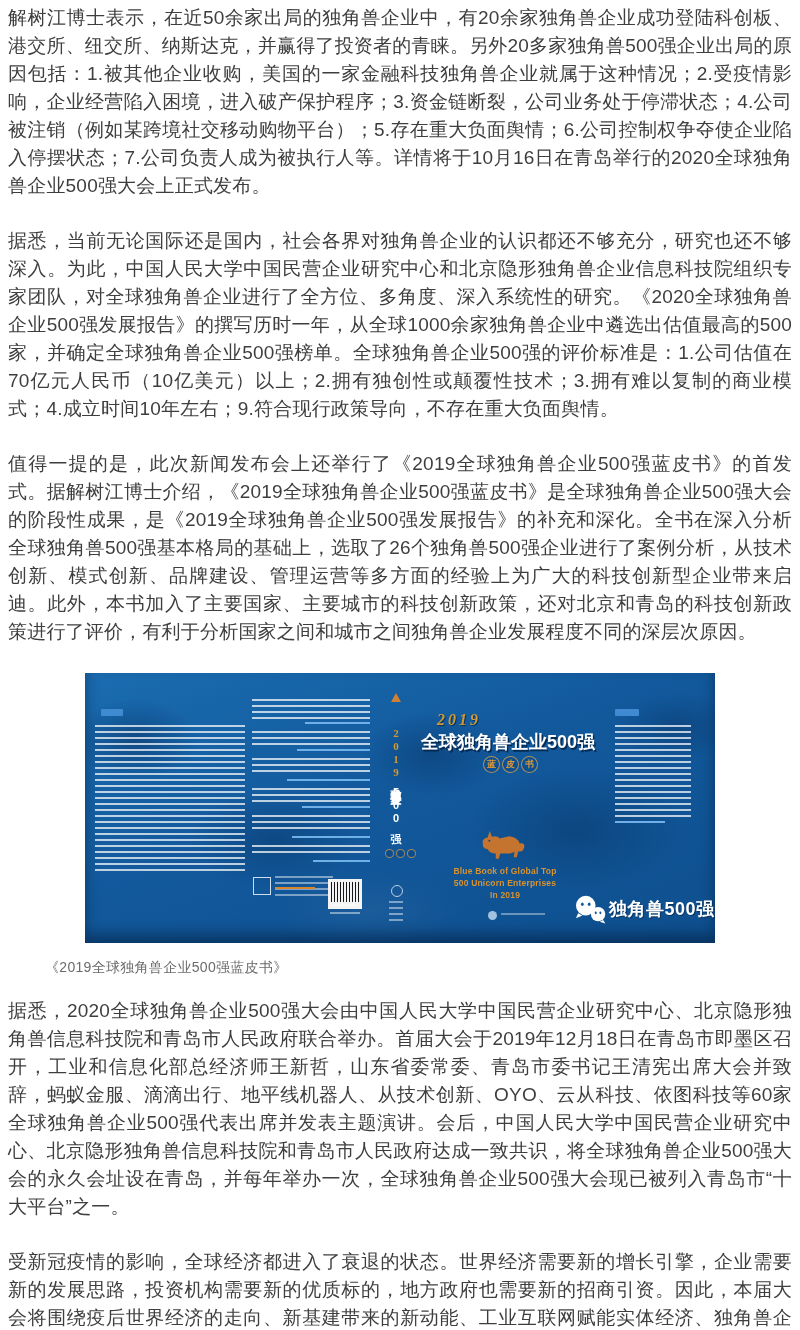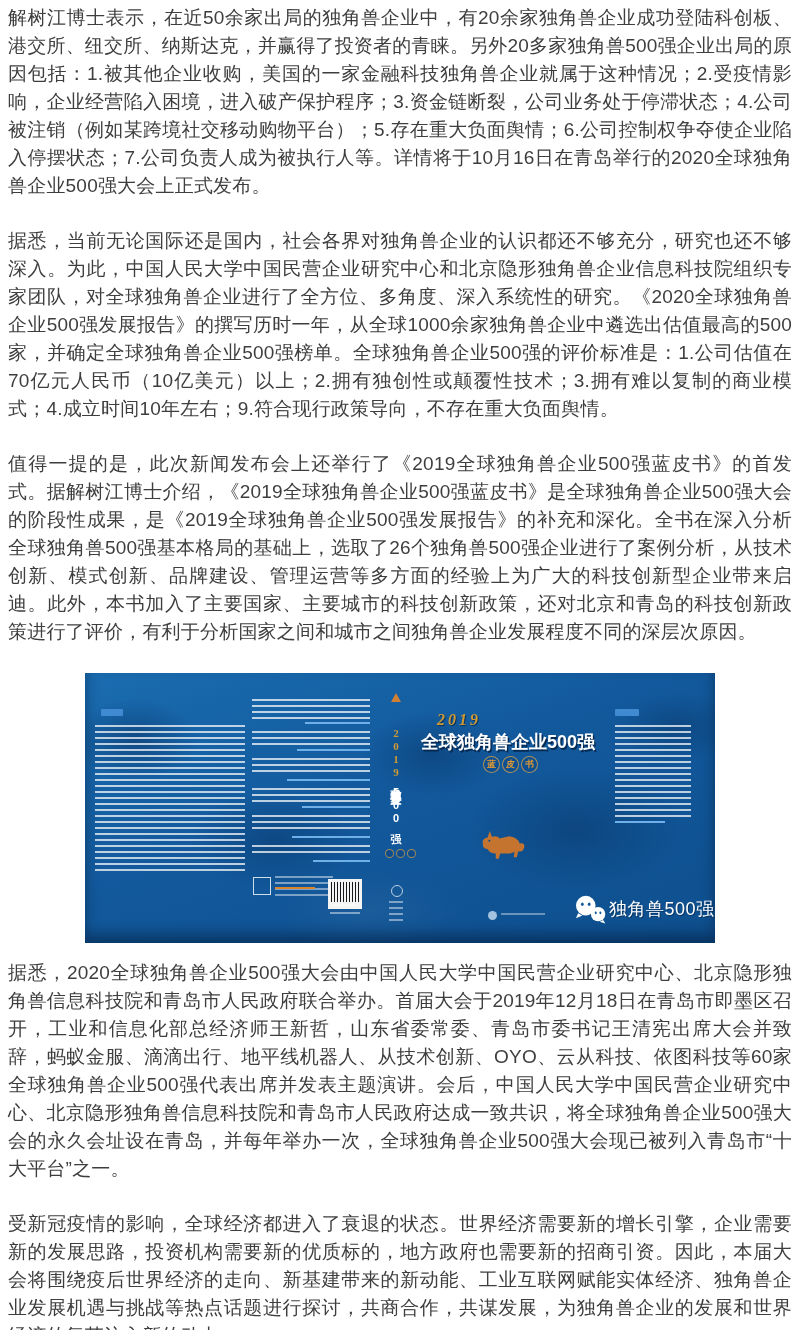--- a/index.html
+++ b/index.html
@@ -57,21 +57,21 @@
   .badge span{width:15px;height:15px;border-radius:50%;background:#0c4f92;border:1px solid rgba(222,164,70,.75);
     color:#e09a35;font-size:9px;font-weight:bold;display:flex;align-items:center;justify-content:center;}
   .unicorn{position:absolute;left:392px;top:156px;width:48px;height:34px;}
   .eng{position:absolute;left:344px;top:192px;width:152px;text-align:center;
     color:#d8922e;font-weight:bold;font-size:8.5px;line-height:12px;letter-spacing:.2px;}
   .front-pub{position:absolute;left:388px;top:238px;width:86px;display:flex;align-items:center;justify-content:center;gap:4px;opacity:.85;}
   .front-pub .dot{width:9px;height:9px;border-radius:50%;background:#bcd6ee;}
   .front-pub .bar{width:44px;height:5px;}
   
   .wechat{position:absolute;left:488px;top:220px;width:34px;height:32px;}
-  .wechat-label{position:absolute;left:524px;top:224px;color:#ffffff;font-weight:normal;font-size:18px;letter-spacing:.5px;
+  .wechat-label{position:absolute;left:524px;top:224px;color:#ffffff;font-weight:bold;font-size:18px;letter-spacing:.5px;
     text-shadow:1px 1px 0 rgba(5,35,70,.6);}
   
   .barcode{position:absolute;left:243px;top:206px;width:34px;height:30px;background:#f4f4f4;padding:0;}
   .barcode .bars{margin:3px 3px 2px 3px;height:20px;
     background:repeating-linear-gradient(90deg,#15161a 0 1px, transparent 1px 3px, #15161a 3px 4px, transparent 4px 6px);}
   .barcode .num{height:3px;margin:0 6px;}
   .price-line{position:absolute;left:245px;top:239px;width:30px;height:3px;}
   
   .back-pub-logo{position:absolute;left:168px;top:204px;width:16px;height:16px;border:1px solid rgba(255,255,255,.8);}
   .back-pub-lines{position:absolute;left:190px;top:203px;width:58px;height:24px;}
@@ -137,20 +137,25 @@
         <span>蓝</span>
         <span>皮</span>
         <span>书</span>
       </div>
 
       <svg class="unicorn" viewBox="0 0 64 44">
         <path fill="#c4742f" d="M14 11 L17 2 L20 10 C24 8 28 9 30 12 L43 9 C51 10 56 14 57 19 C62 17 65 21 62 26 C61 29 58 30 55 29 L53 37 L49 37 L50 30 L44 32 L31 32 L29 39 L25 39 L25 32 C20 32 16 30 14 26 C10 26 7 23 8 19 C6 15 10 11 14 11 Z"></path>
         <circle cx="16.5" cy="15" r="1.4" fill="#0d4f8e"></circle>
       </svg>
 
+      <div class="eng">
+        <div>Blue Book of Global Top</div>
+        <div>500 Unicorn Enterprises</div>
+        <div>In 2019</div>
+      </div>
 
       <div class="front-pub">
         <span class="dot"></span>
         <span class="bar skel-dim"></span>
       </div>
 
       <svg class="wechat" viewBox="0 0 40 34">
         <circle cx="15" cy="13" r="11.5" fill="#ffffff"></circle>
         <ellipse cx="11" cy="11.5" rx="1.6" ry="2.1" fill="#12599c"></ellipse>
         <ellipse cx="19" cy="11.5" rx="1.6" ry="2.1" fill="#12599c"></ellipse>
@@ -162,17 +167,18 @@
       </svg>
       <div class="wechat-label">独角兽500强</div>
 
       <div class="flap-label" style="left:530px;top:36px;width:24px;"></div>
       <div class="abs skel" style="left:530px;top:52px;width:76px;height:92px;"></div>
       <div class="abs blue-line" style="left:530px;top:148px;width:50px;margin:0;"></div>
 
     </div>
   </div>
 
+  <div class="caption">《2019全球独角兽企业500强蓝皮书》</div>
 
   <p>据悉，2020全球独角兽企业500强大会由中国人民大学中国民营企业研究中心、北京隐形独角兽信息科技院和青岛市人民政府联合举办。首届大会于2019年12月18日在青岛市即墨区召开，工业和信息化部总经济师王新哲，山东省委常委、青岛市委书记王清宪出席大会并致辞，蚂蚁金服、滴滴出行、地平线机器人、从技术创新、OYO、云从科技、依图科技等60家全球独角兽企业500强代表出席并发表主题演讲。会后，中国人民大学中国民营企业研究中心、北京隐形独角兽信息科技院和青岛市人民政府达成一致共识，将全球独角兽企业500强大会的永久会址设在青岛，并每年举办一次，全球独角兽企业500强大会现已被列入青岛市“十大平台”之一。</p>
   <p>受新冠疫情的影响，全球经济都进入了衰退的状态。世界经济需要新的增长引擎，企业需要新的发展思路，投资机构需要新的优质标的，地方政府也需要新的招商引资。因此，本届大会将围绕疫后世界经济的走向、新基建带来的新动能、工业互联网赋能实体经济、独角兽企业发展机遇与挑战等热点话题进行探讨，共商合作，共谋发展，为独角兽企业的发展和世界经济的复苏注入新的动力。</p>
 
 </div>
 
 </body></html>

